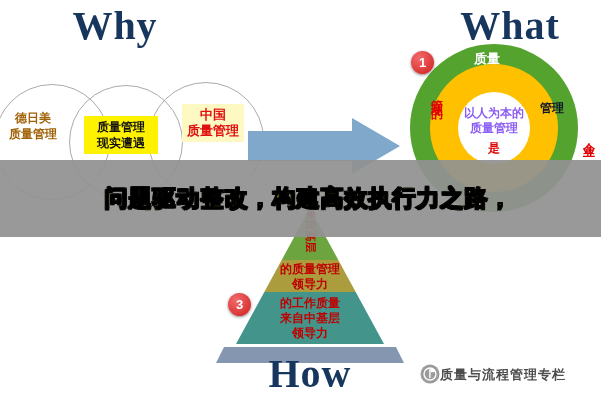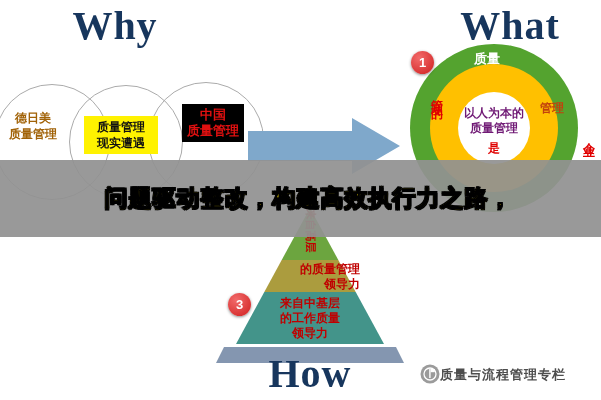--- a/index.html
+++ b/index.html
@@ -26,45 +26,45 @@
   .c1 { left:-6px;  top:84px; width:116px; height:116px; }
   .c2 { left:69px;  top:85px; width:114px; height:114px; }
   .c3 { left:148px; top:82px; width:116px; height:116px; }
 
   .vlabel {
     position:absolute; z-index:2; text-align:center; font-weight:700;
     font-size:12px; line-height:16px;
   }
   .vlabel.left   { left:0;   top:110px; width:66px; color:#a16207; }
   .vlabel.middle { left:84px;  top:116px; width:74px; color:#111;    background:#FFF200; padding:3px 1px; }
-  .vlabel.right  { left:182px; top:104px; width:62px; color:#E11010; background:#000000; padding:3px 1px; font-size:13px; }
+  .vlabel.right  { left:182px; top:104px; width:62px; color:#E11010; background:#fef9c3; padding:3px 1px; font-size:13px; }
 
   
   .arrow { position:absolute; left:248px; top:116px; z-index:1; }
 
   
   .donut-outer { position:absolute; left:410px; top:44px; width:168px; height:168px; border-radius:50%; background:#54A32F; z-index:1; }
   .donut-mid   { position:absolute; left:430px; top:64px; width:128px; height:128px; border-radius:50%; background:#FFC000; z-index:1; }
   .donut-core  { position:absolute; left:458px; top:92px; width:72px;  height:72px;  border-radius:50%; background:#ffffff; z-index:1; }
   .donut-top-label { position:absolute; left:474px; top:50px; width:40px; z-index:2; color:#fff; font-weight:700; font-size:13px; }
   .donut-left-vert { position:absolute; left:428px; top:90px; height:64px; z-index:2; writing-mode:vertical-rl; color:#E00000; font-weight:700; font-size:12px; letter-spacing:4px; }
-  .donut-right-label { position:absolute; left:540px; top:100px; z-index:2; color:#c2410c; font-weight:700; font-size:12px; }
-  .donut-center-text { position:absolute; left:456px; top:106px; width:76px; z-index:2; text-align:center; color:#701a75; font-weight:700; font-size:12px; line-height:15px; }
+  .donut-right-label { position:absolute; left:540px; top:100px; z-index:2; color:#0f172a; font-weight:700; font-size:12px; }
+  .donut-center-text { position:absolute; left:456px; top:106px; width:76px; z-index:2; text-align:center; color:#8b5cf6; font-weight:700; font-size:12px; line-height:15px; }
   .donut-is { position:absolute; left:486px; top:140px; width:16px; z-index:2; text-align:center; color:#E00000; font-weight:700; font-size:12px; }
   .donut-edge-vert { position:absolute; left:580px; top:132px; height:50px; z-index:2; writing-mode:vertical-rl; color:#E00000; font-weight:700; font-size:12px; letter-spacing:3px; }
 
   
   .pyramid-svg { position:absolute; left:200px; top:200px; z-index:1; }
   .pyr-top-vert {
     position:absolute; left:289px; top:224px; width:44px; height:13px; z-index:2;
     transform:rotate(90deg); color:#C00000; font-weight:700; font-size:11px; text-align:center;
   }
   .pyr-mid {
     position:absolute; left:260px; top:262px; width:100px; z-index:2;
-    text-align:right; color:#C00000; font-weight:700; font-size:12px; line-height:15px;
+    text-align:center; color:#C00000; font-weight:700; font-size:12px; line-height:15px;
   }
   .pyr-bottom {
     position:absolute; left:250px; top:296px; width:120px; z-index:2;
     text-align:center; color:#C00000; font-weight:700; font-size:12px; line-height:15px;
   }
 
   
   .banner {
     position:absolute; left:0; top:160px; width:601px; height:77px; z-index:5;
     background:rgba(145,145,145,0.93);
@@ -143,22 +143,22 @@
     <polygon points="81.7,60 138.3,60 155.7,92 64.3,92" fill="#AB9C3E"></polygon>
     <polygon points="64.3,92 155.7,92 184,144 36,144" fill="#43948A"></polygon>
     <polygon points="24,147 196,147 204,163 16,163" fill="#8496B0"></polygon>
   </svg>
   <div class="pyr-top-vert">来自高层</div>
   <div class="pyr-mid">
     <div>的质量管理</div>
     <div>领导力</div>
   </div>
   <div class="pyr-bottom">
+    <div>的工作质量</div>
     <div>来自中基层</div>
-    <div>的工作质量</div>
     <div>领导力</div>
   </div>
 
   <div class="badge one">1</div>
   <div class="badge three">3</div>
 
   <div class="banner">
     <div class="banner-line">问题驱动整改，构建高效执行力之路，</div>
   </div>
 

